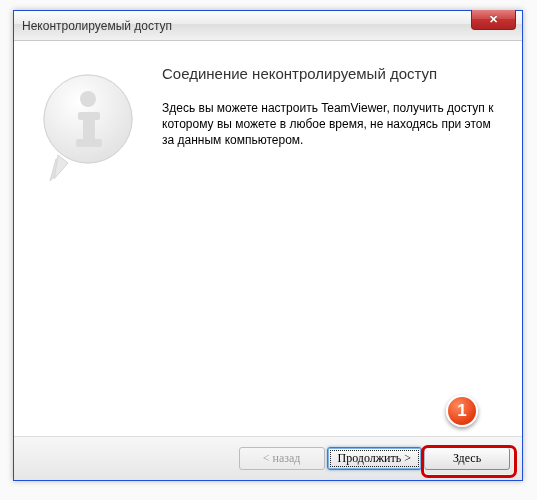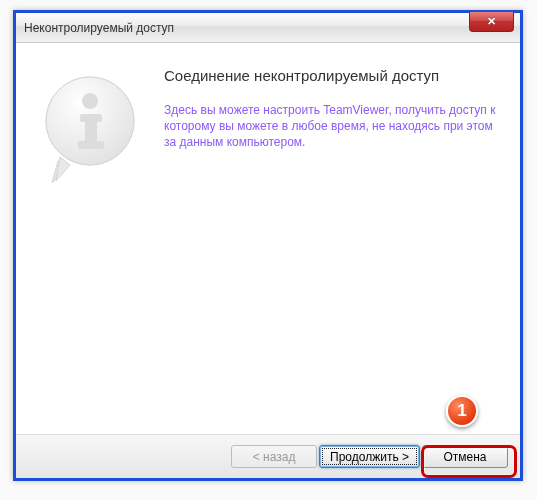--- a/index.html
+++ b/index.html
@@ -7,21 +7,21 @@
     width: 537px; height: 500px;
     background: #fafafa;
     font-family: "Segoe UI", Tahoma, sans-serif;
     font-size: 12px;
     position: relative;
   }
   .outer {
     position: absolute;
     left: 13px; top: 10px;
     width: 510px; height: 471px;
-    border: 3px solid #1d4ed8;
+    border: 1px solid #1d4ed8;
     background: #fff;
     box-shadow: 0 0 6px rgba(0,0,0,0.25);
     display: flex;
     flex-direction: column;
   }
   .titlebar {
     height: 30px;
     background: linear-gradient(to bottom, #fdfdfd 0%, #ececec 45%, #dedede 46%, #f2f2f2 100%);
     border-bottom: 1px solid #c9c9c9;
     display: flex;
@@ -67,38 +67,38 @@
   .heading {
     font-size: 15px;
     color: #333;
     margin-bottom: 18px;
     margin-top: 6px;
   }
   .para {
     font-size: 12px;
     line-height: 1.35;
     margin-bottom: 20px;
-    color: #8b5cf6;
+    color: #000000;
   }
   .footer {
     height: 44px;
     background: linear-gradient(to bottom, #f7f7f7, #e6e6e6);
     border-top: 1px solid #ddd;
     display: flex;
     align-items: center;
     justify-content: flex-end;
     padding-right: 12px;
     gap: 2px;
   }
   .btn {
     height: 23px;
     min-width: 86px;
     padding: 0 10px;
     font-size: 12px;
-    font-family: Liberation Sans, sans-serif;
+    font-family: Liberation Serif, serif;
     border: 1px solid #8a8a8a;
     background: linear-gradient(to bottom, #fdfdfd, #e3e3e3);
     border-radius: 3px;
     cursor: pointer;
     display: inline-flex;
     align-items: center;
     justify-content: center;
   }
   .btn:disabled {
     color: #9a9a9a;
@@ -166,21 +166,21 @@
     </div>
     <div class="text-col">
       <div class="heading">Соединение неконтролируемый доступ</div>
       <div class="para">Здесь вы можете настроить TeamViewer, получить доступ к которому вы можете в любое время, не находясь при этом за данным компьютером.</div>
     </div>
   </div>
 
   <div class="footer">
     <button class="btn" disabled="">&lt; назад</button>
     <button class="btn focused">Продолжить &gt;</button>
-    <button class="btn">Отмена</button>
+    <button class="btn">Здесь</button>
   </div>
 
 </div>
 
 <div class="highlight-ring" style="left:421px; top:445px; width:96px; height:33px;"></div>
 <div class="callout" style="left:446px; top:395px;">
   <span>1</span>
 </div>
 
 </body></html>

